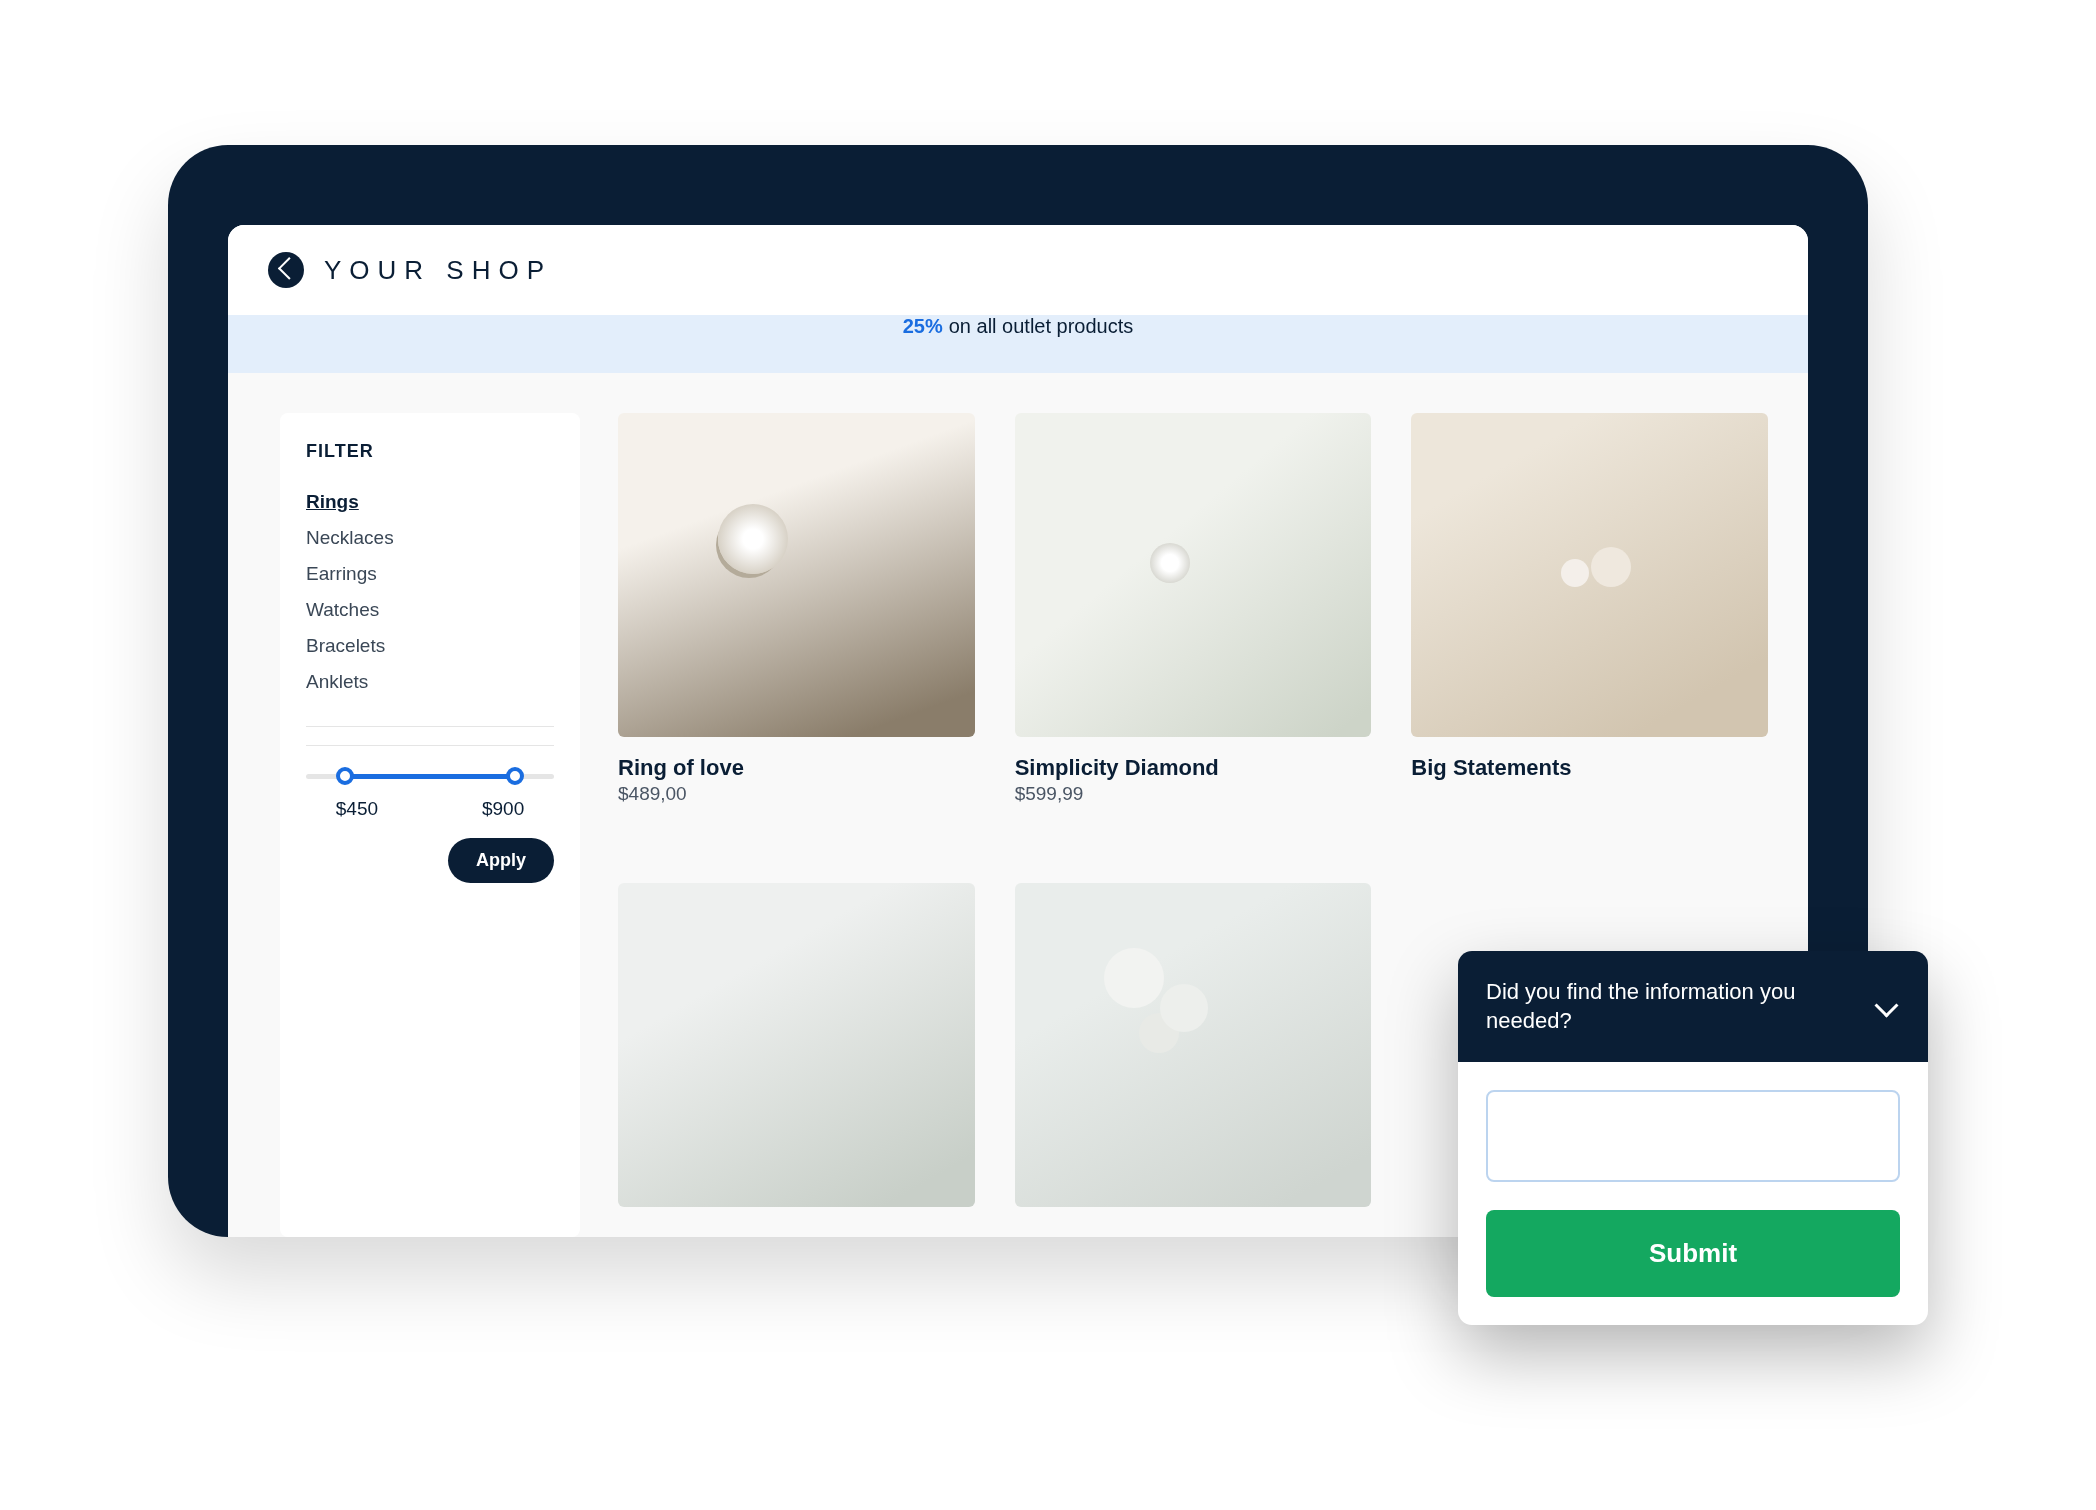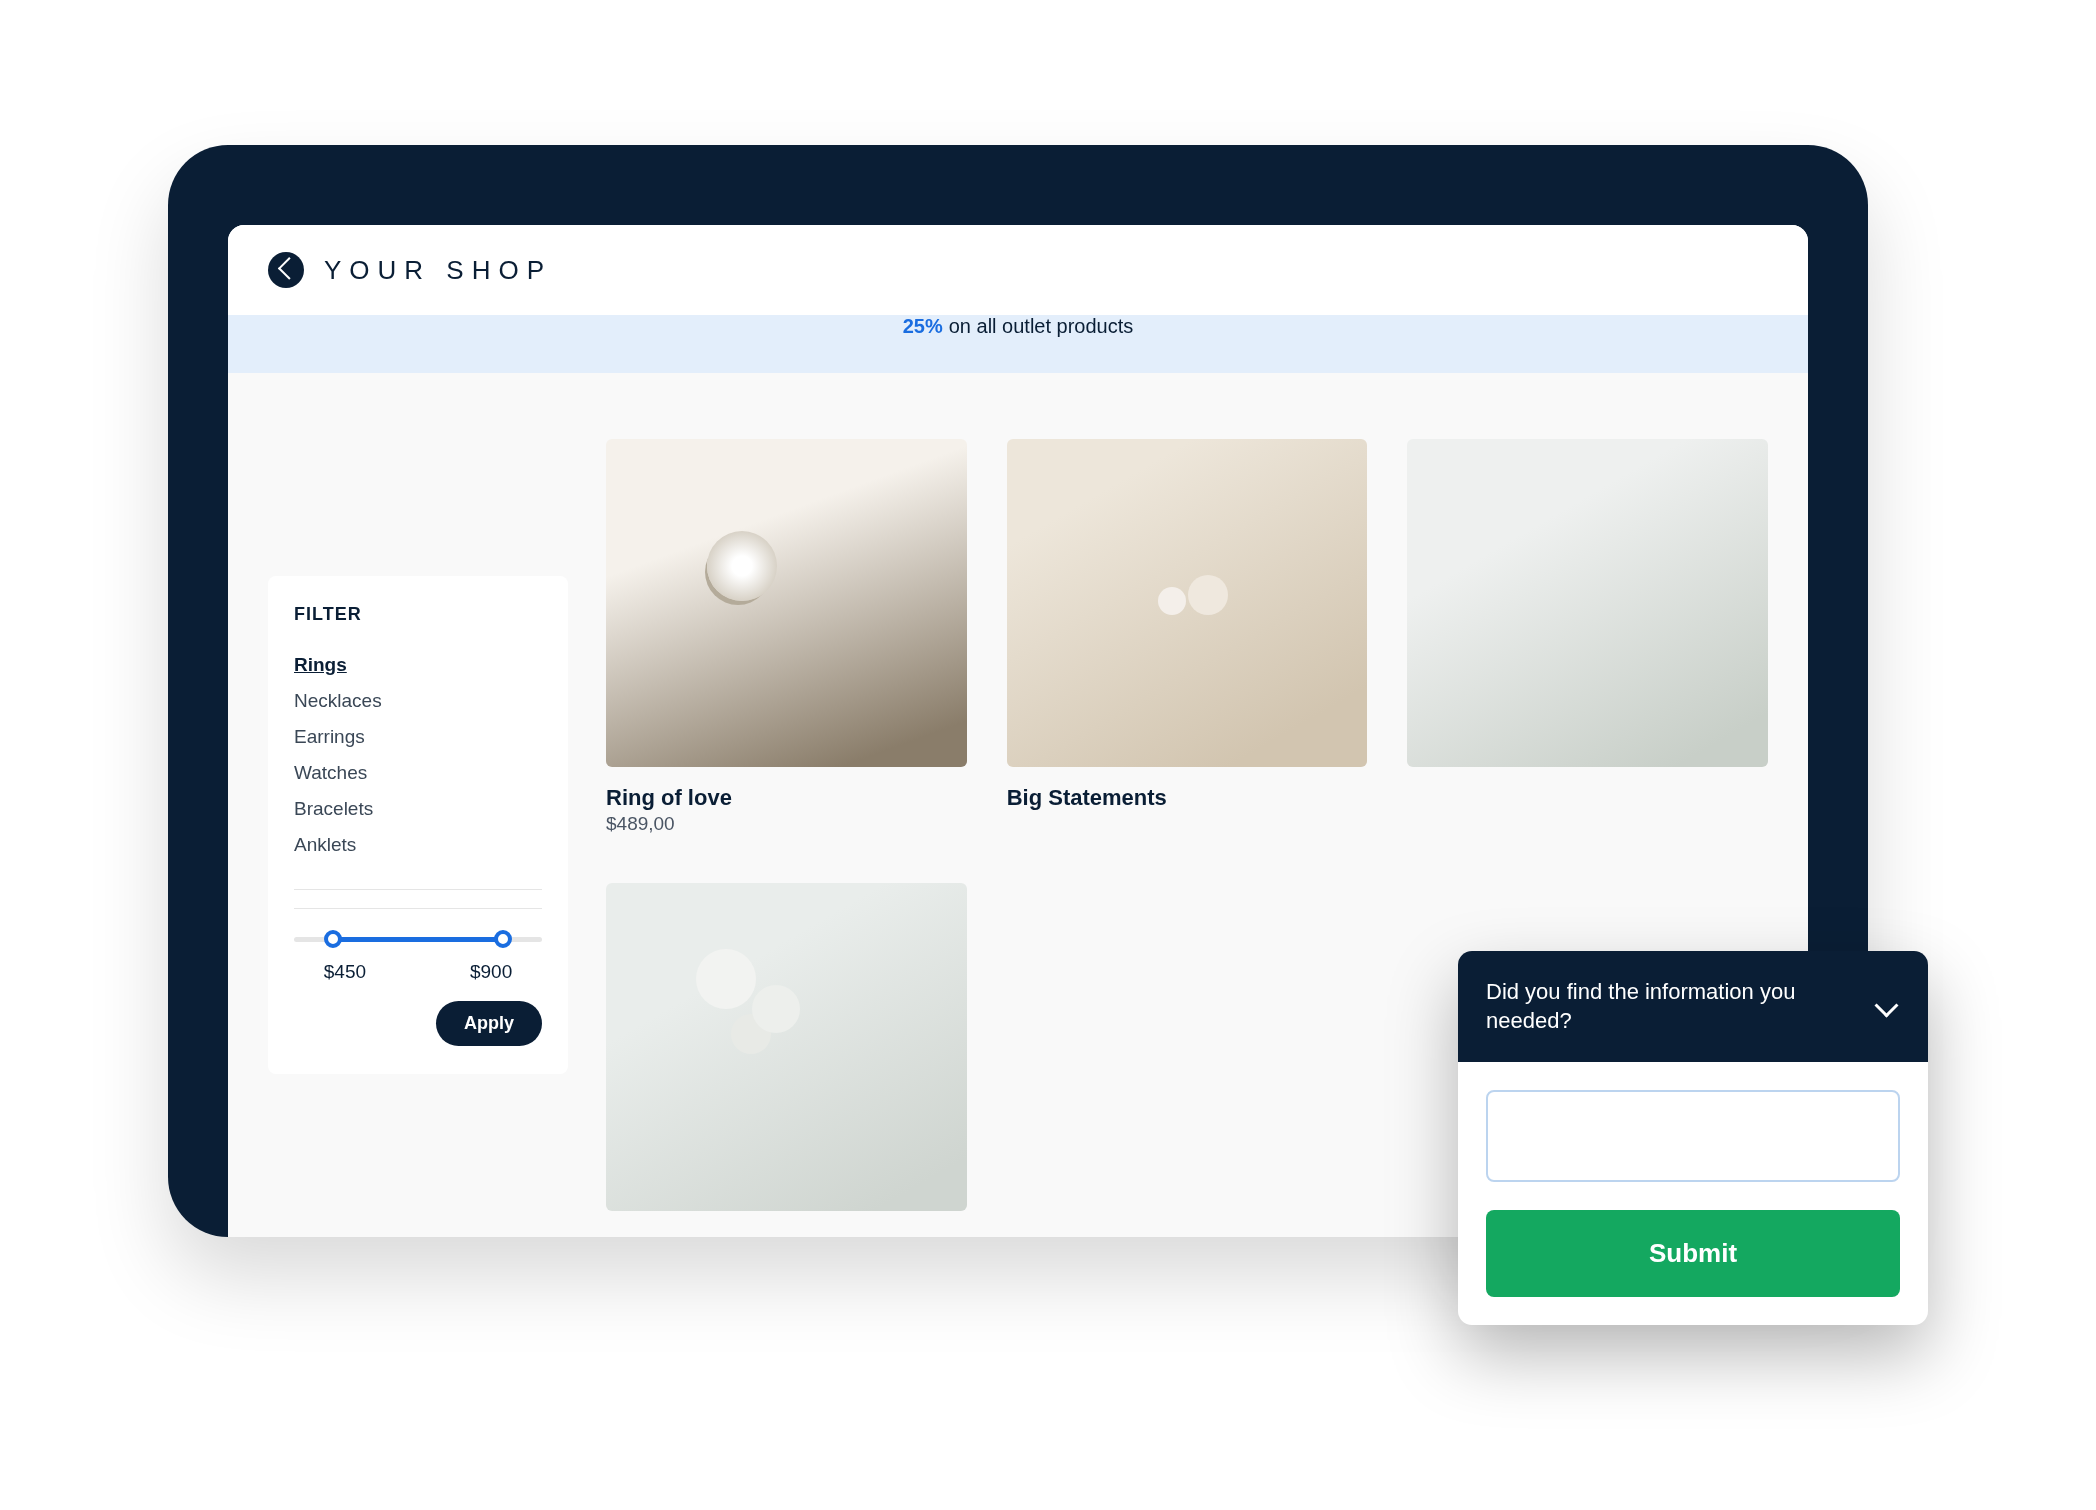--- a/index.html
+++ b/index.html
@@ -73,24 +73,23 @@
       height: 58px;
       display: flex;
       align-items: flex-start;
       justify-content: center;
       font-size: 20px;
       color: #0a1e35;
     }
     .promo-highlight { color: #1a6de0; font-weight: 700; margin-right: 6px; }
     .content-area {
       display: flex;
-      padding: 40px 40px 0 40px;
+      padding: 40px 40px 0 52px;
       gap: 38px;
       height: calc(100% - 148px);
-      align-items: center;
     }
     .filter-panel {
       width: 300px;
       background: #fff;
       border-radius: 8px;
       padding: 28px 26px;
       flex-shrink: 0;
     }
     .filter-title {
       font-size: 18px;
@@ -330,20 +329,25 @@
           <button class="apply-btn">Apply</button>
         </div>
 
         <div class="product-grid">
           <div class="product-card">
             <div class="product-img p1"></div>
             <div class="product-name">Ring of love</div>
             <div class="product-price">$489,00</div>
           </div>
           <div class="product-card">
+            <div class="product-img p2"></div>
+            <div class="product-name">Simplicity Diamond</div>
+            <div class="product-price">$599,99</div>
+          </div>
+          <div class="product-card">
             <div class="product-img p3"></div>
             <div class="product-name">Big Statements</div>
             <div class="product-price"></div>
           </div>
           <div class="product-card">
             <div class="product-img p4"></div>
           </div>
           <div class="product-card">
             <div class="product-img p5"></div>
           </div>

